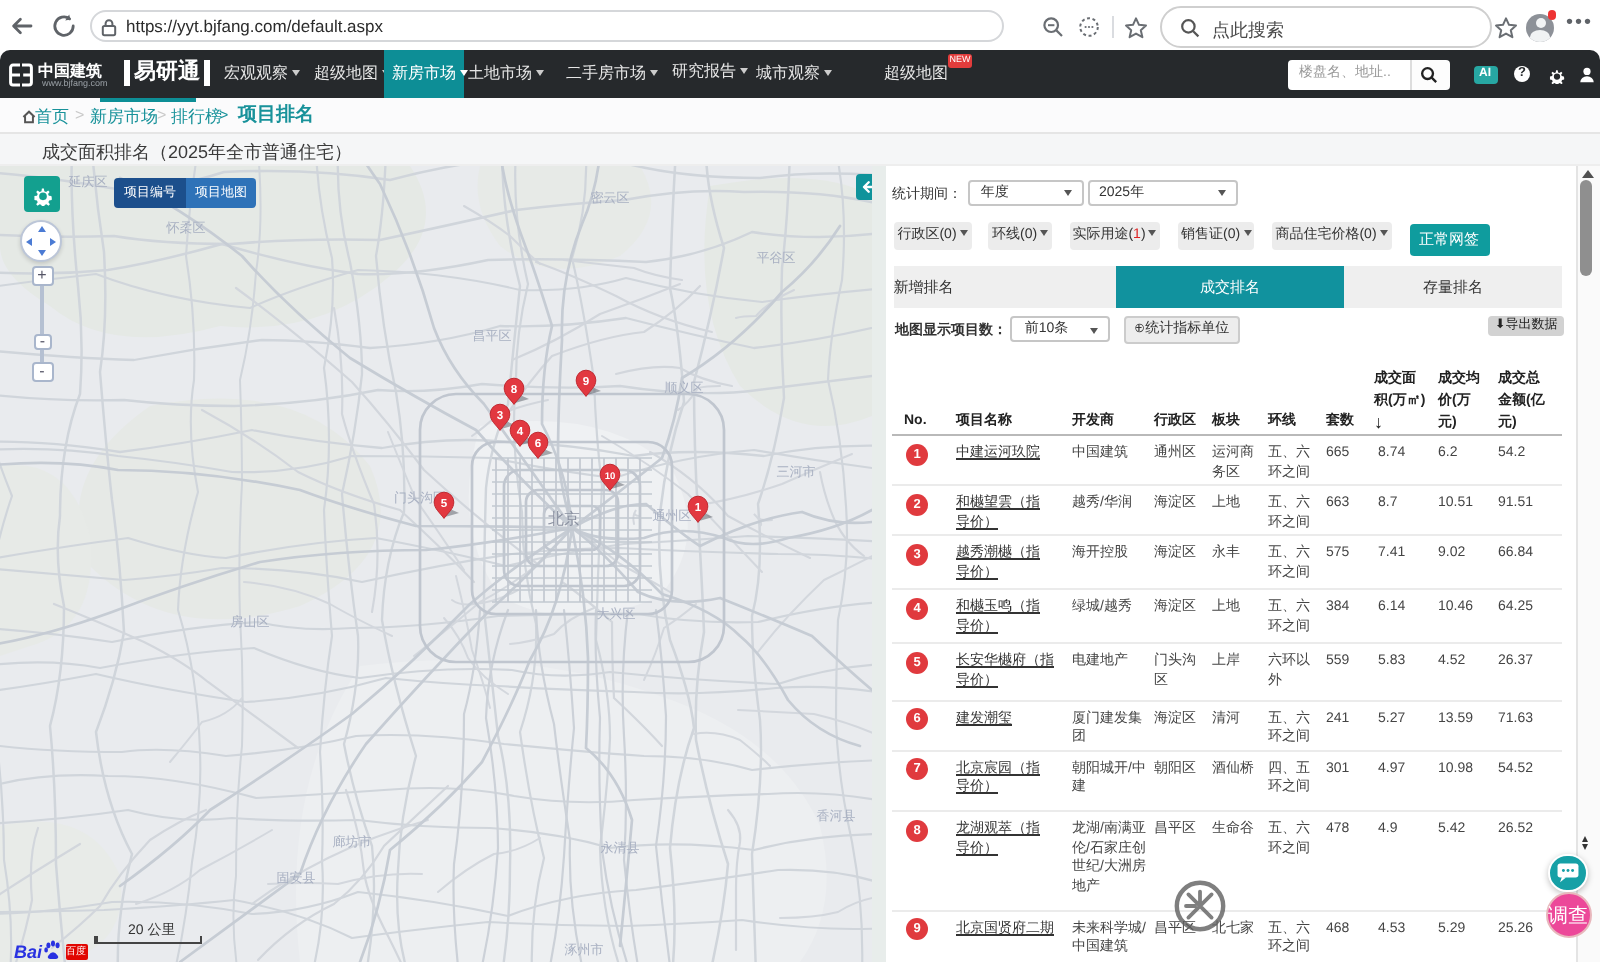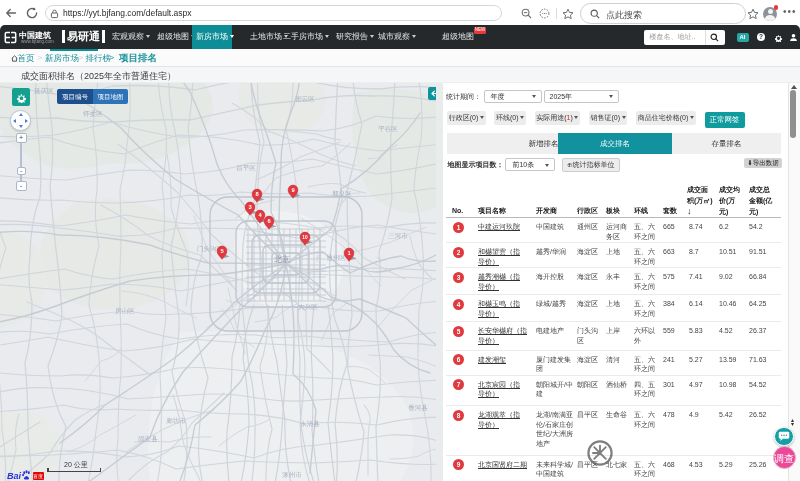--- a/index.html
+++ b/index.html
@@ -72,21 +72,21 @@
  <path d="M7 2.5 H3.5 a1.2 1.2 0 0 0 -1.2 1.2 V11.3 a1.2 1.2 0 0 0 1.2 1.2 H7 M3 7.5 H7" fill="none" stroke="#fff" stroke-width="1.5"></path>
  <path d="M8 2.5 h3.5 a1.2 1.2 0 0 1 1.2 1.2 V11.3 a1.2 1.2 0 0 1 -1.2 1.2 H8 M8.6 7.5 h3.6" fill="none" stroke="#fff" stroke-width="1.5"></path>
     </svg>
 <div class="abs" style="left:19px;top:30px;font-size:8px;font-weight:bold;color:#fff;">中国建筑</div>
 <div class="abs" style="left:21px;top:39px;font-size:4.5px;color:#9aa0a6;">www.bjfang.com</div>
 <div class="abs" style="left:62px;top:30px;height:13px;border-left:3.2px solid #fff;border-right:3.2px solid #fff;padding:0 2px;font-size:11px;font-weight:bold;color:#fff;line-height:13px;">易研通</div>
 <div class="navi" style="left:112px;">宏观观察<span class="car" style="border-top-color:#ccc;"></span></div>
 <div class="navi" style="left:157px;">超级地图<span class="car" style="border-top-color:#ccc;"></span></div>
 <div class="abs" style="left:192px;top:25px;width:39.5px;height:24px;background:#0d8e96;"></div>
 <div class="navi" style="left:196px;color:#fff;">新房市场<span class="car" style="border-top-color:#fff;"></span></div>
-<div class="navi" style="left:250px;">土地市场<span class="car" style="border-top-color:#ccc;"></span></div>
+<div class="navi" style="left:234px;">土地市场<span class="car" style="border-top-color:#ccc;"></span></div>
 <div class="navi" style="left:283px;">二手房市场<span class="car" style="border-top-color:#ccc;"></span></div>
 <div class="navi" style="left:336px;font-family:Liberation Mono, monospace;">研究报告<span class="car" style="border-top-color:#ccc;"></span></div>
 <div class="navi" style="left:378px;">城市观察<span class="car" style="border-top-color:#ccc;"></span></div>
 <div class="navi" style="left:442px;">超级地图</div>
 <div class="abs" style="left:474px;top:27px;width:12px;height:6.5px;background:#e23c3c;border-radius:1.5px;font-size:4.5px;color:#fff;text-align:center;line-height:6.5px;">NEW</div>
 <div class="abs" style="left:643.5px;top:30px;width:61px;height:14.5px;background:#fff;border-radius:2px 0 0 2px;font-size:7px;color:#999;line-height:14.5px;padding-left:6px;">楼盘名、地址..</div>
 <div class="abs" style="left:704.5px;top:30px;width:20px;height:14.5px;background:#fdfdfd;border-left:1px solid #ddd;border-radius:0 2px 2px 0;"></div>
 <svg class="abs" style="left:710px;top:33px;" width="9" height="9" viewBox="0 0 10 10">
  <circle cx="4.2" cy="4.2" r="3" fill="none" stroke="#222" stroke-width="1.3"></circle>
  <line x1="6.5" y1="6.5" x2="9" y2="9" stroke="#222" stroke-width="1.3"></line>
@@ -355,21 +355,21 @@
 <div class="abs" style="left:446px;top:92px;font-size:7px;color:#333;">统计期间：</div>
 <div class="sel" style="left:484.4px;top:89.5px;width:57.6px;height:13px;line-height:11px;padding-left:5px;">年度<span class="car" style="position:absolute;right:5px;top:4.5px;"></span></div>
 <div class="sel" style="left:543.5px;top:89.5px;width:75px;height:13px;line-height:11px;padding-left:5px;">2025年<span class="car" style="position:absolute;right:5px;top:4.5px;"></span></div>
 <div class="chip" style="left:447px;width:38.5px;">行政区(0)<span class="car"></span></div>
 <div class="chip" style="left:494.3px;width:31.5px;">环线(0)<span class="car"></span></div>
 <div class="chip" style="left:534.5px;width:45.5px;">实际用途(<span style="color:#d22;">1</span>)<span class="car"></span></div>
 <div class="chip" style="left:588.8px;width:38.5px;">销售证(0)<span class="car"></span></div>
 <div class="chip" style="left:636px;width:59.5px;">商品住宅价格(0)<span class="car"></span></div>
 <div class="abs" style="left:704.5px;top:112px;width:40px;height:15.5px;background:#0f9c9e;border-radius:2px;font-size:7.5px;color:#fff;text-align:center;line-height:15.5px;">正常网签</div>
 <div class="abs" style="left:446.8px;top:132.5px;width:334.5px;height:21px;background:#efefef;"></div>
-<div class="abs" style="left:446.8px;top:132.5px;width:111.6px;height:21px;font-size:7.5px;color:#333;text-align:right;line-height:21px;padding-left:24px;">新增排名</div>
+<div class="abs" style="left:446.8px;top:132.5px;width:111.6px;height:21px;font-size:7.5px;color:#333;text-align:left;line-height:21px;">新增排名</div>
 <div class="abs" style="left:671.6px;top:132.5px;width:109.7px;height:21px;font-size:7.5px;color:#333;text-align:center;line-height:21px;">存量排名</div>
 <div class="abs" style="left:558.4px;top:132.5px;width:113.2px;height:21px;background:#11929e;font-size:7.5px;color:#fff;text-align:center;line-height:21px;">成交排名</div>
 <div class="abs" style="left:447.5px;top:160px;font-size:7px;font-weight:bold;color:#333;">地图显示项目数：</div>
 <div class="sel" style="left:505.4px;top:157.5px;width:50px;height:13.5px;line-height:11.5px;padding-left:6px;">前10条<span class="car" style="position:absolute;right:5px;top:5px;"></span></div>
 <div class="abs" style="left:561.6px;top:157.5px;width:58.5px;height:14px;background:#ededed;border:1px solid #ccc;border-radius:2px;font-size:7px;color:#333;text-align:center;line-height:12.5px;">⊕统计指标单位</div>
 <div class="abs" style="left:743.8px;top:157.5px;width:38.5px;height:10.5px;background:#d2d2d2;border-radius:2px;font-size:6.5px;color:#222;text-align:center;line-height:10.5px;">⬇导出数据</div>
 
 <div class="hd" style="left:452px;top:205px;">No.</div>
 <div class="hd" style="left:478px;top:205px;">项目名称</div>
 <div class="hd" style="left:536px;top:205px;">开发商</div>

